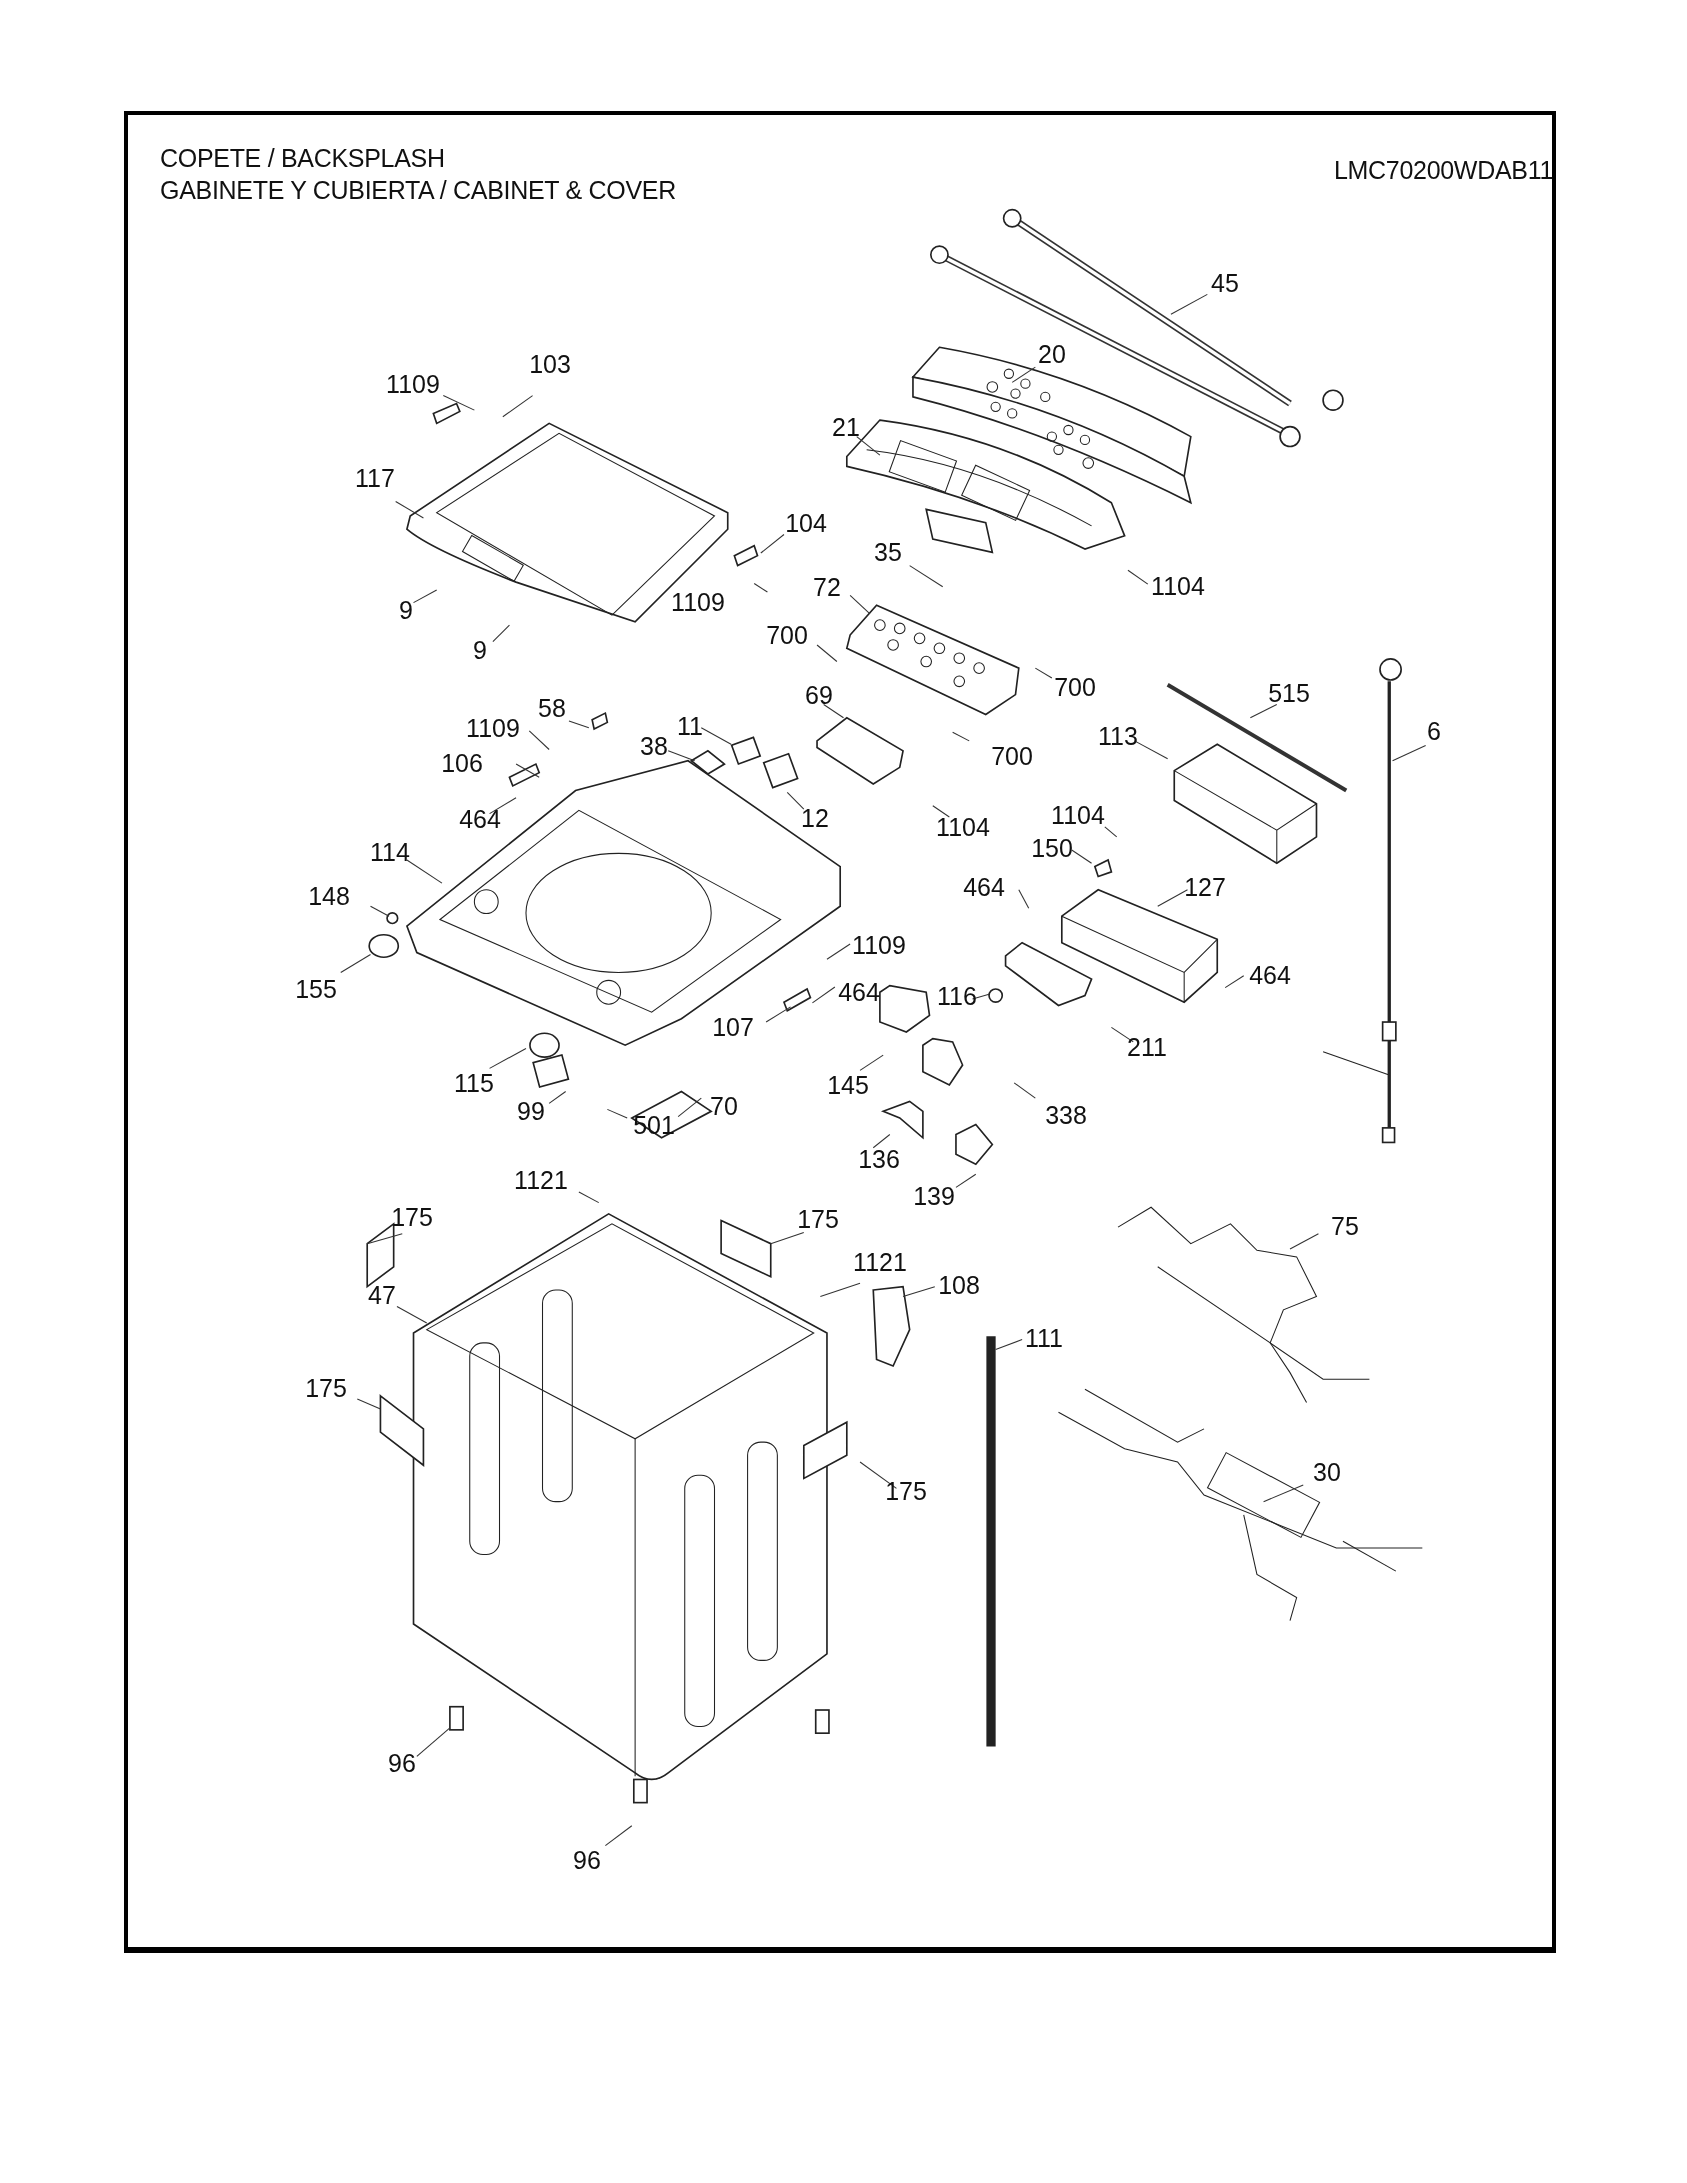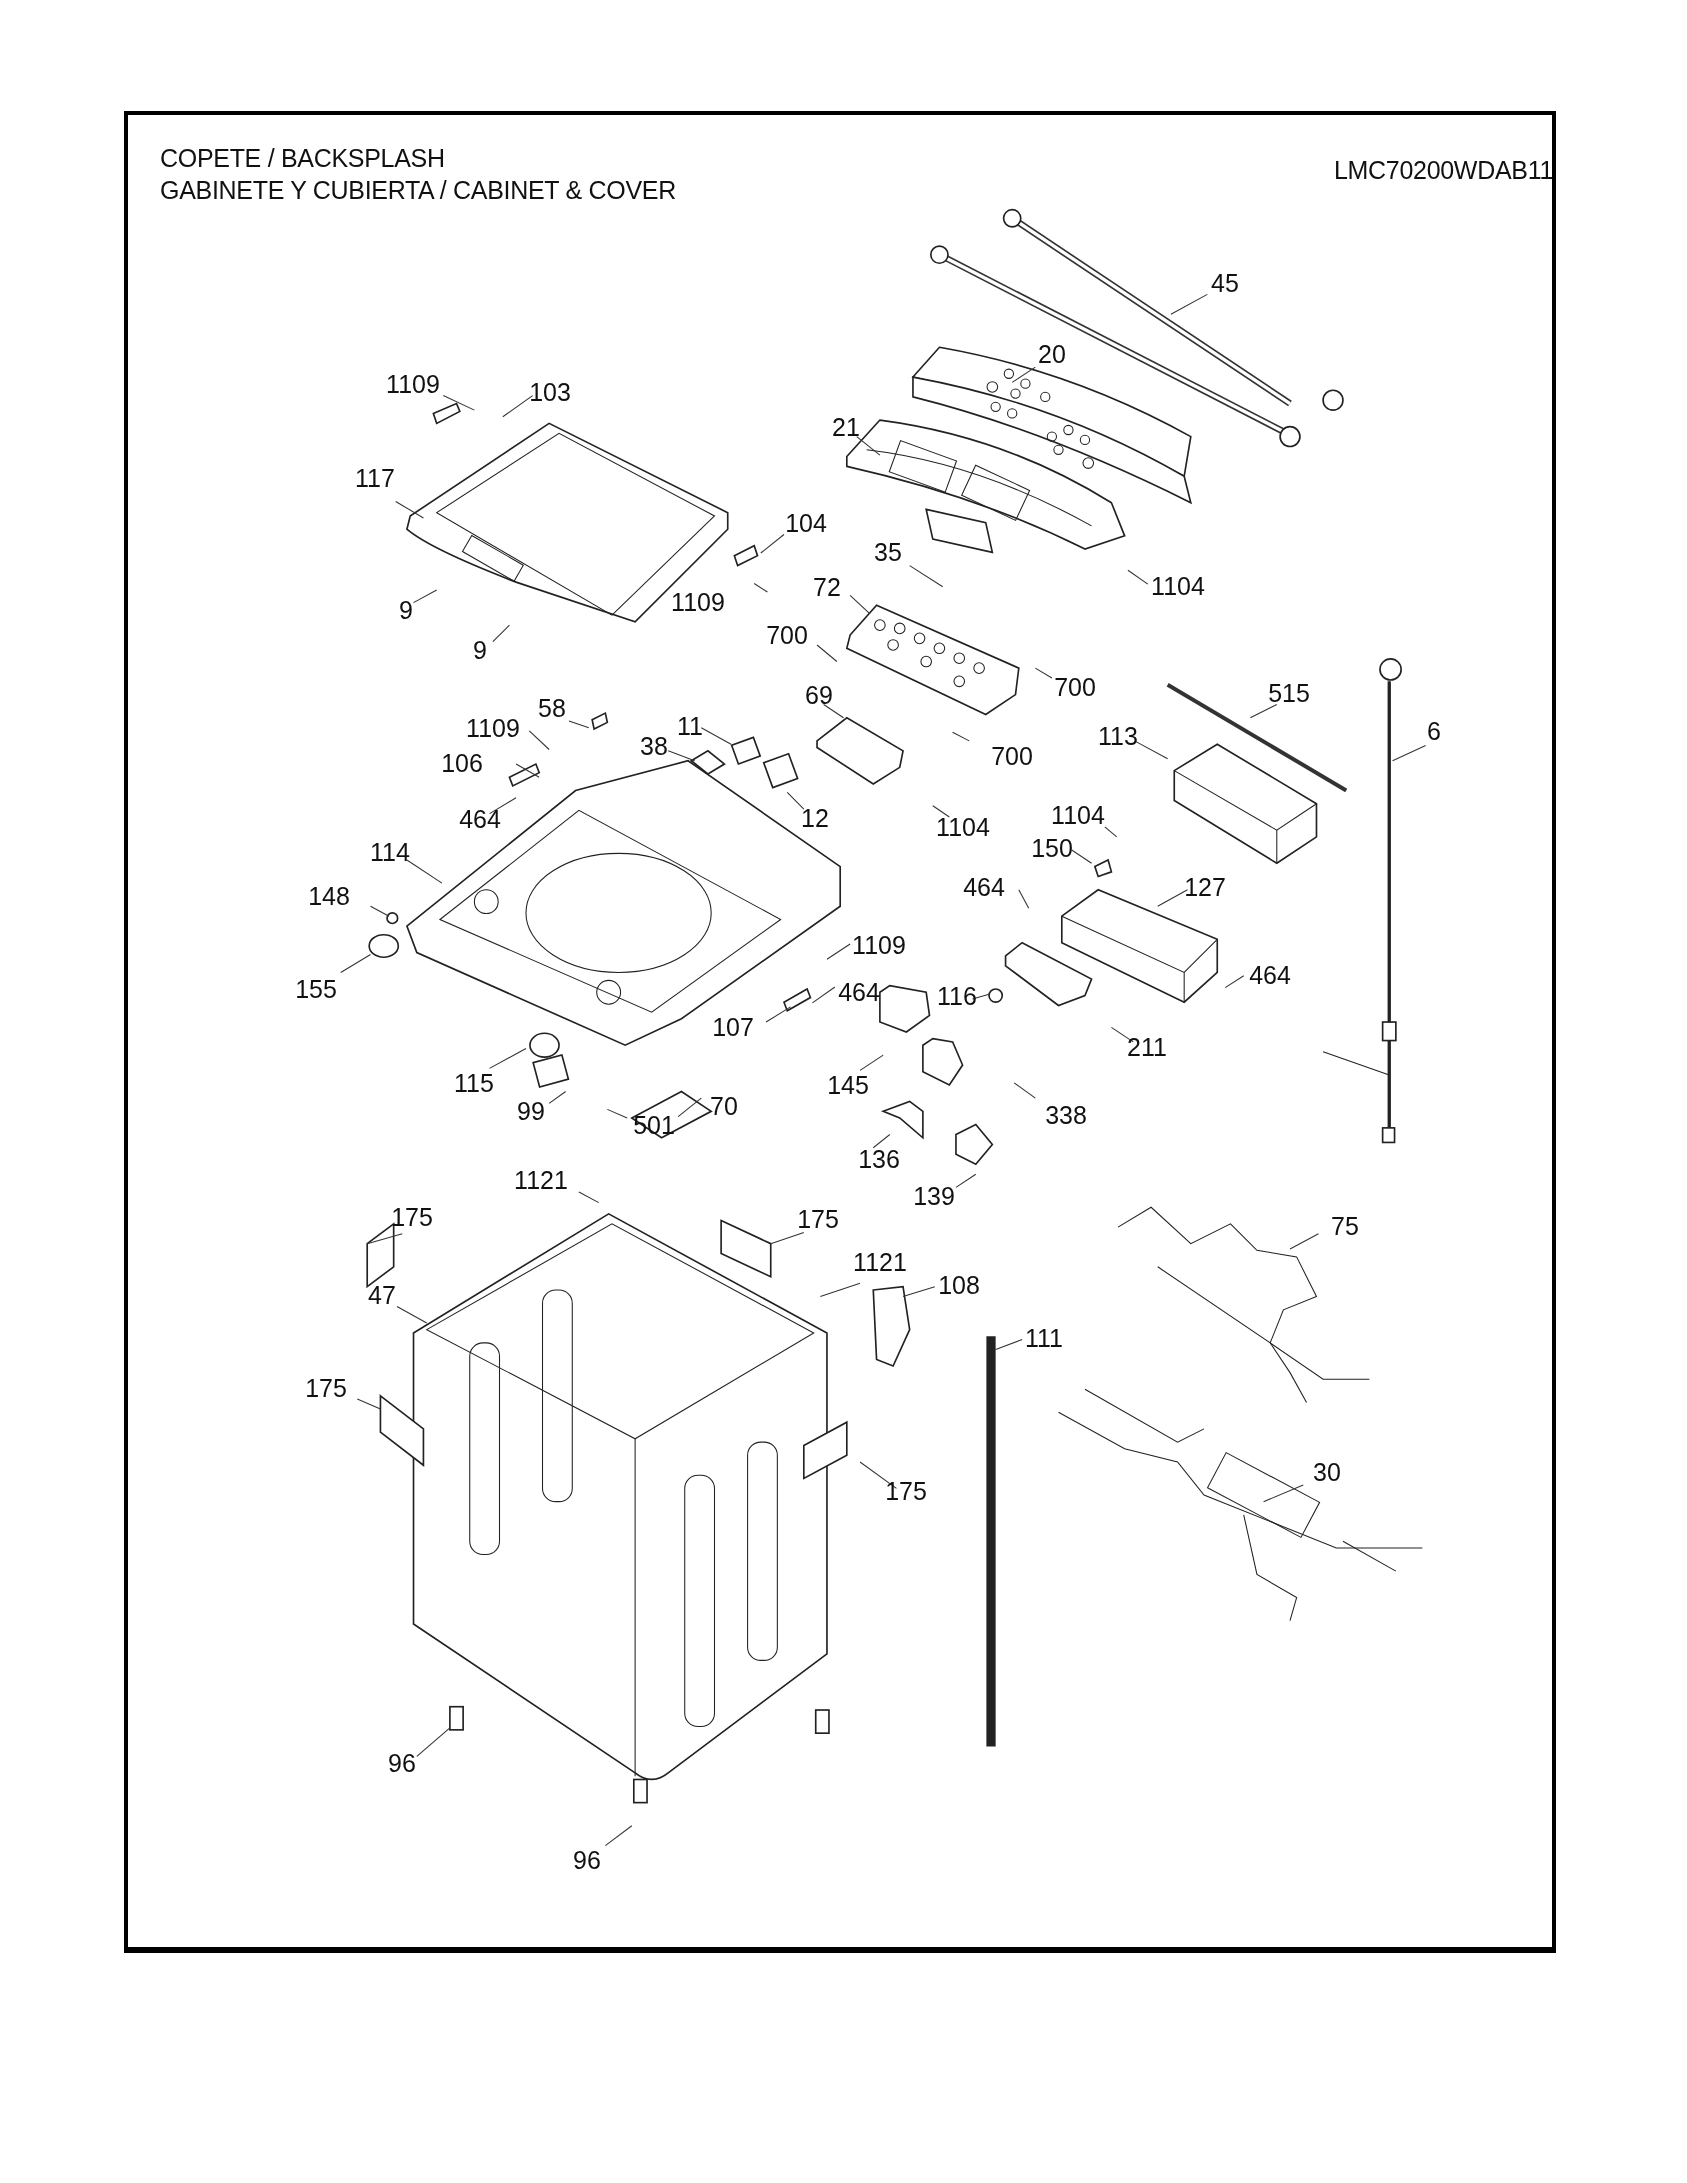--- a/index.html
+++ b/index.html
@@ -248,21 +248,21 @@
     <line x1="1970" y1="2245" x2="1910" y2="2270"></line>
     <line x1="630" y1="2655" x2="680" y2="2612"></line>
     <line x1="915" y1="2790" x2="955" y2="2760"></line>
   </g>
 </svg>
 
 <div class="callout" style="left:1225px;top:283px">45</div>
 <div class="callout" style="left:1052px;top:354px">20</div>
 <div class="callout" style="left:846px;top:427px">21</div>
 <div class="callout" style="left:413px;top:384px">1109</div>
-<div class="callout" style="left:550px;top:392px">103</div>
+<div class="callout" style="left:550px;top:364px">103</div>
 <div class="callout" style="left:375px;top:478px">117</div>
 <div class="callout" style="left:806px;top:523px">104</div>
 <div class="callout" style="left:698px;top:602px">1109</div>
 <div class="callout" style="left:406px;top:610px">9</div>
 <div class="callout" style="left:480px;top:650px">9</div>
 <div class="callout" style="left:888px;top:552px">35</div>
 <div class="callout" style="left:1178px;top:586px">1104</div>
 <div class="callout" style="left:827px;top:587px">72</div>
 <div class="callout" style="left:787px;top:635px">700</div>
 <div class="callout" style="left:1075px;top:687px">700</div>

